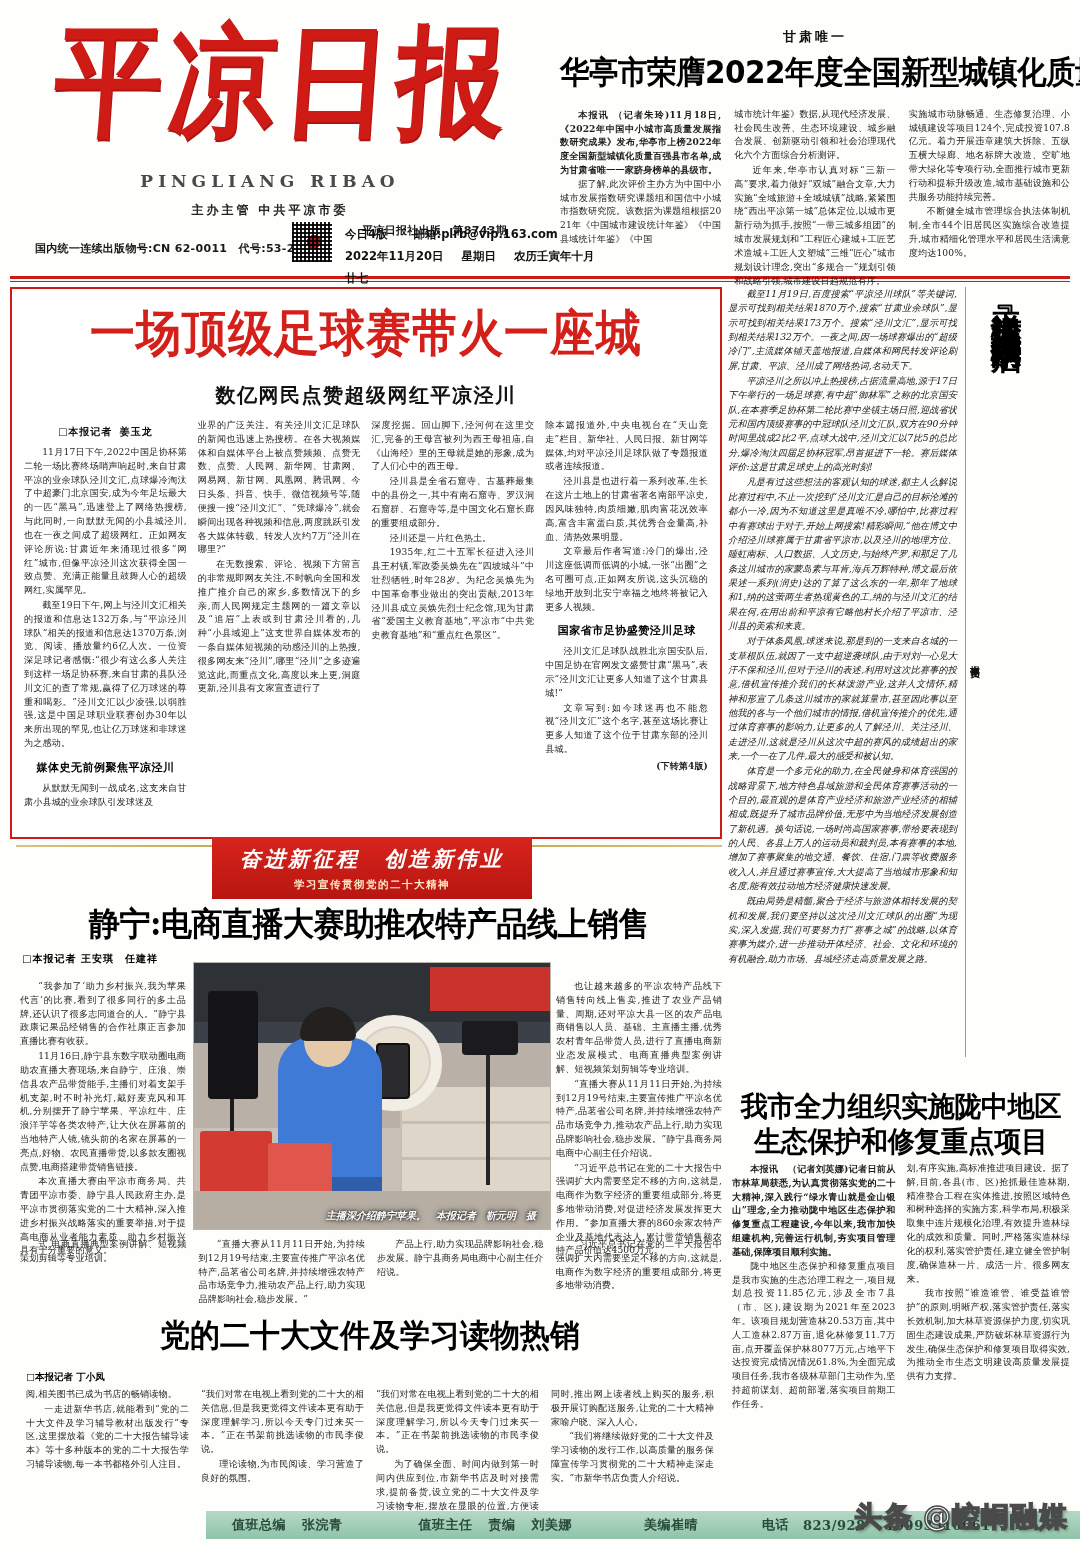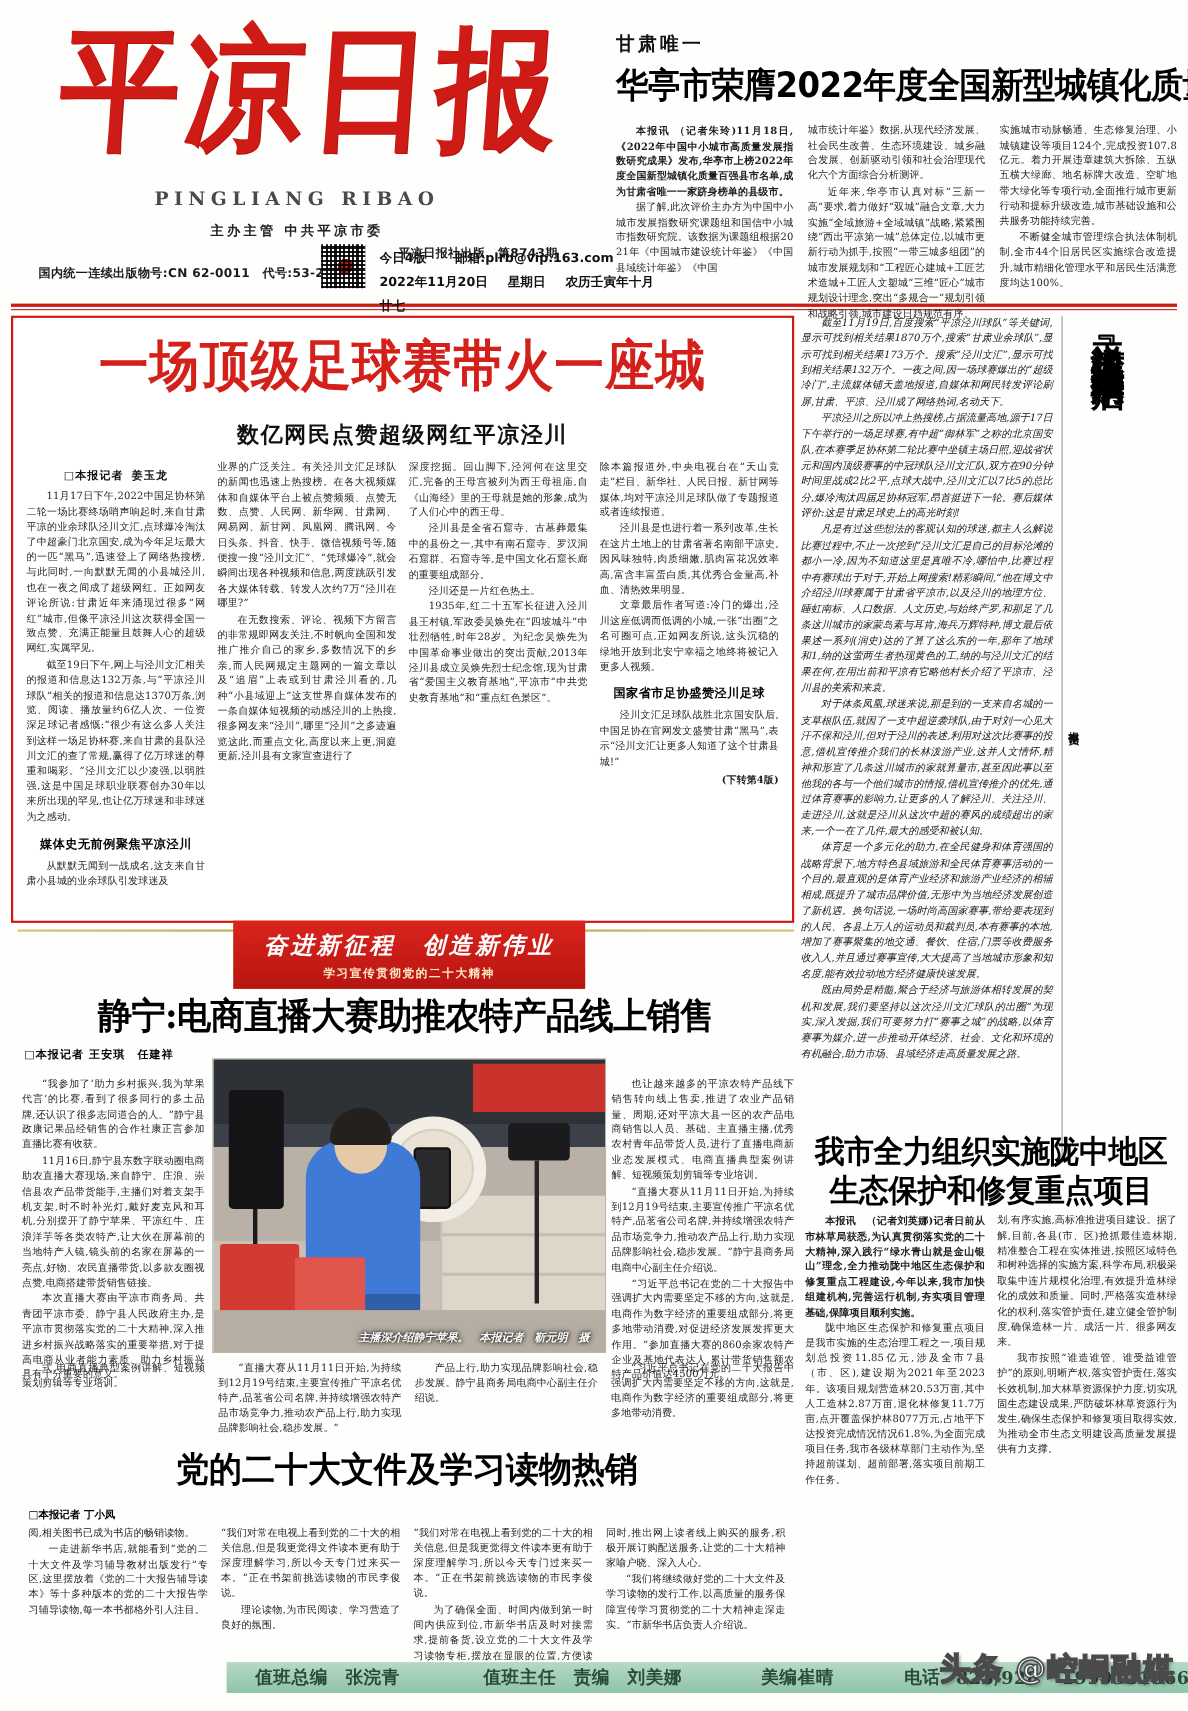--- a/index.html
+++ b/index.html
@@ -49,21 +49,21 @@
   .pub-right {
     position: absolute; left: 345px; top: 224px; width: 260px;
     font-size: 11.5px; color: #111; line-height: 1.9; font-weight: 600;
   }
   .pub-right .r1 span { margin-right: 22px; }
   .pub-right .r2 span { margin-right: 14px; }
 
   
   .tr-story { position: absolute; left: 560px; top: 28px; right: 10px; }
   .tr-kicker {
-    font-size: 17px; font-weight: 700; color: #111;
+    text-align: center; font-size: 13px; font-weight: 700; color: #111;
     font-family: "DejaVu Serif","Liberation Serif",serif; letter-spacing: 3px;
   }
   .tr-head {
     margin-top: 9px; text-align: center; font-size: 29.5px; font-weight: 800;
     color: #000; letter-spacing: -0.5px; line-height: 1.18;
     font-family: "DejaVu Sans","Liberation Sans",sans-serif;
     transform: scaleY(1.08); white-space: nowrap;
   }
   .tr-cols { display: flex; gap: 13px; margin-top: 18px; }
   .tr-col { flex: 1; }
@@ -185,21 +185,21 @@
     font-family: "DejaVu Serif","Liberation Serif",serif;
     text-shadow: 0 0 3px rgba(0,0,0,.9), 0 0 6px rgba(0,0,0,.7); font-style: italic;
   }
 
   .ec-cols-left { position: absolute; left: 20px; top: 980px; width: 166px; }
   .ec-cols-right { position: absolute; left: 556px; top: 980px; width: 166px; }
   .ec-cols-bottom { position: absolute; left: 20px; top: 1238px; width: 702px; display: flex; gap: 12px; }
   .ec-cols-bottom > div { flex: 1; }
 
   
-  .br-article { position: absolute; left: 732px; top: 1032px; width: 338px; }
+  .br-article { position: absolute; left: 732px; top: 1090px; width: 338px; }
   .br-head {
     text-align: center; font-size: 27px; font-weight: 800; color: #000;
     font-family: "DejaVu Serif","Liberation Serif",serif; line-height: 1.26;
     letter-spacing: -0.3px; transform: scaleY(1.05);
   }
   .br-cols { display: flex; gap: 11px; margin-top: 4px; }
   .br-cols > div { flex: 1; }
 
   
   .bl-article { position: absolute; left: 26px; top: 1316px; width: 688px; }
@@ -211,21 +211,21 @@
   .bl-byline { font-size: 9.5px; font-weight: 700; margin: 14px 0 4px 0;
                font-family: "DejaVu Serif","Liberation Serif",serif; }
   .bl-cols { display: flex; gap: 12px; margin-top: 2px; }
   .bl-cols > div { flex: 1; }
 
   
   .footer {
     position: absolute; left: 206px; top: 1511px; width: 874px; height: 28px;
     background: linear-gradient(180deg,#b6d8c6,#8ec4a8);
     display: flex; align-items: center; gap: 0;
-    font-size: 16px; color: #2a4a3a; font-weight: 600; letter-spacing: .5px;
+    font-size: 13px; color: #2a4a3a; font-weight: 600; letter-spacing: .5px;
     font-family: "DejaVu Serif","Liberation Serif",serif;
   }
   .footer .fi { white-space: nowrap; }
   .f1 { margin-left: 26px; } .f2 { margin-left: 16px; }
   .f3 { margin-left: 76px; } .f4 { margin-left: 16px; } .f5 { margin-left: 16px; }
   .f6 { margin-left: 72px; } .f7 { }
   .f8 { margin-left: 64px; } .f9 { margin-left: 14px; } .f10 { margin-left: 20px; }
 
   .watermark {
     position: absolute; right: 12px; top: 1498px;
@@ -321,20 +321,21 @@
 
       <div class="feature-col">
         <div class="body-txt">
           <p class="noind">除本篇报道外,中央电视台在“天山竞走”栏目、新华社、人民日报、新甘网等媒体,均对平凉泾川足球队做了专题报道或者连续报道。</p>
           <p>泾川县是也进行着一系列改革,生长在这片土地上的甘肃省著名南部平凉史,因风味独特,肉质细嫩,肌肉富花况效率高,富含丰富蛋白质,其优秀合金量高,补血、清热效果明显。</p>
           <p>文章最后作者写道:冷门的爆出,泾川这座低调而低调的小城,一张“出圈”之名可圈可点,正如网友所说,这头沉稳的绿地开放到北安宁幸福之地终将被记入更多人视频。</p>
         </div>
         <div class="sub-head">国家省市足协盛赞泾川足球</div>
         <div class="body-txt">
           <p>泾川文汇足球队战胜北京国安队后,中国足协在官网发文盛赞甘肃“黑马”,表示“泾川文汇让更多人知道了这个甘肃县城!”</p>
+          <p>文章写到:如今球迷再也不能忽视“泾川文汇”这个名字,甚至这场比赛让更多人知道了这个位于甘肃东部的泾川县城。</p>
         </div>
         <div class="jump-note body-txt">(下转第4版)</div>
       </div>
     </div>
   </div>
 
   <div class="commentary">
     <div class="comm-inner">
       <div class="comm-body comm-italic">
         <p>截至11月19日,百度搜索“平凉泾川球队”等关键词,显示可找到相关结果1870万个,搜索“甘肃业余球队”,显示可找到相关结果173万个。搜索“泾川文汇”,显示可找到相关结果132万个。一夜之间,因一场球赛爆出的“超级冷门”,主流媒体铺天盖地报道,自媒体和网民转发评论刷屏,甘肃、平凉、泾川成了网络热词,名动天下。</p>

